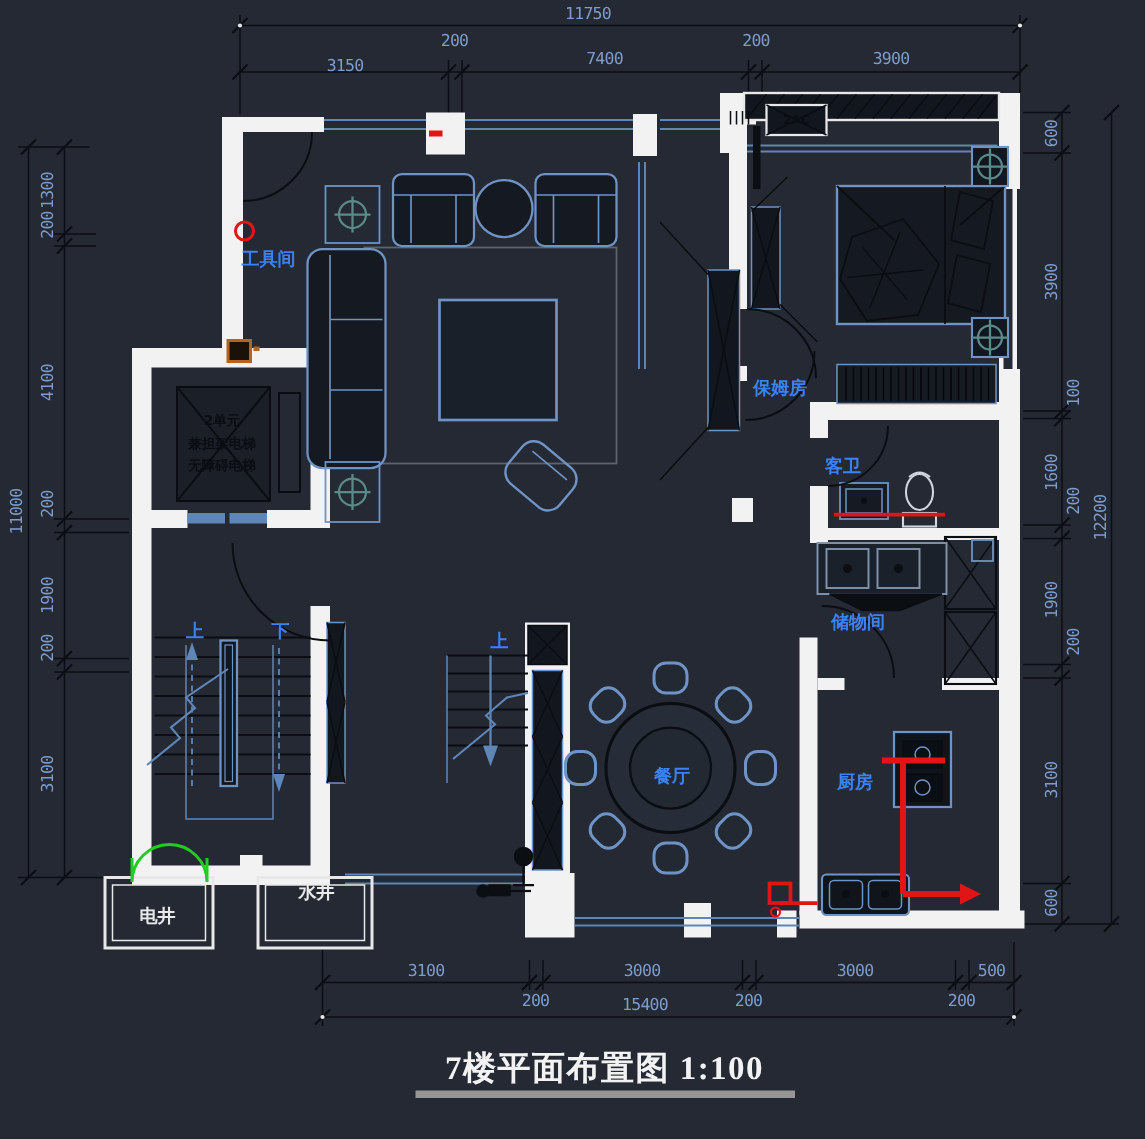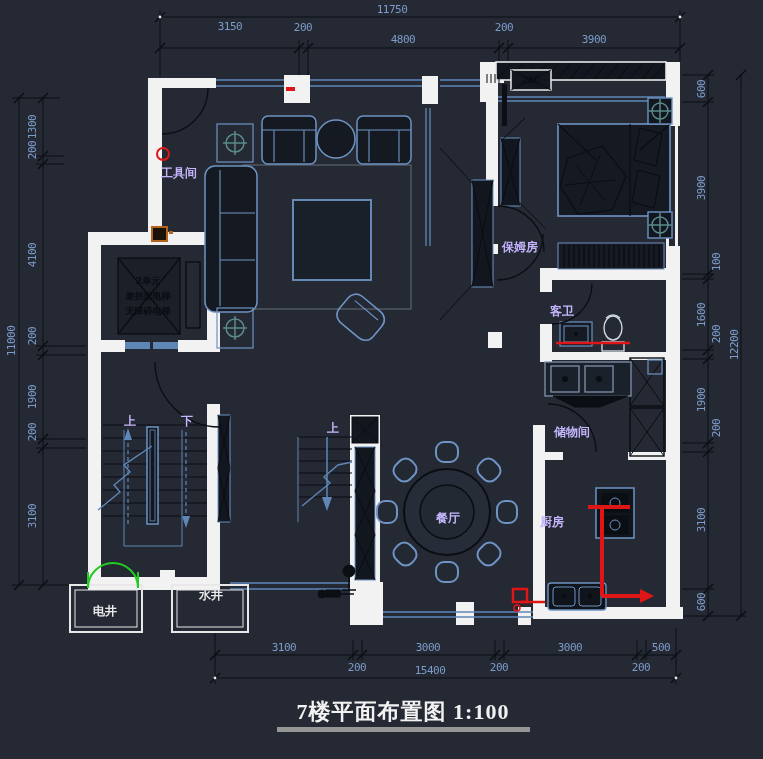--- a/index.html
+++ b/index.html
@@ -2,21 +2,21 @@
 <html><head>
 <meta charset="utf-8">
 <style>
   html,body{margin:0;padding:0;background:#1c2027;}
   .canvas{position:relative;width:763px;height:759px;background:#242933;overflow:hidden;
           font-family:"DejaVu Sans",sans-serif;padding-left:44px;}
   .canvas svg{position:absolute;left:0;top:0;}
   .dim{position:absolute;font:11px "DejaVu Sans Mono",monospace;color:#7d9ccb;
        transform:translate(-50%,-50%);white-space:nowrap;letter-spacing:-0.5px;}
   .dim.v{transform:translate(-50%,-50%) rotate(-90deg);}
-  .lbl{position:absolute;font:bold 12px "DejaVu Sans",sans-serif;color:#c4b5fd;
+  .lbl{position:absolute;font:bold 12px "DejaVu Sans",sans-serif;color:#3b82f6;
        transform:translate(-50%,-50%);white-space:nowrap;}
   .lbl.white{color:#e9e9e9;font-family:Liberation Mono, monospace;}
   .elev{position:absolute;font:bold 9px "DejaVu Sans",sans-serif;color:#0a0d12;
         transform:translate(-50%,-50%);white-space:nowrap;}
   .ac{position:absolute;font:bold 8px "DejaVu Sans",sans-serif;color:#0a0d12;
       transform:translate(-50%,-50%);}
   .title{position:absolute;font:bold 22px "Liberation Serif",serif;color:#f2f2f2;
          transform:translate(-50%,-50%);white-space:nowrap;letter-spacing:1px;}
   .title-bar{position:absolute;left:277px;top:727px;width:253px;height:5px;background:#969696;}
 </style>
@@ -282,23 +282,23 @@
   <g stroke="#22cc22" stroke-width="2" fill="none">
     <path d="M88,588 A25,25 0 0 1 113,563 A25,25 0 0 1 138,588 M88,588 V572 M138,588 V572"></path>
   </g>
   <g>
     <rect x="152" y="227" width="15" height="14" fill="#1a1209" stroke="#b4641e" stroke-width="2"></rect>
     <rect x="169" y="231" width="4" height="3" fill="#b4641e"></rect>
   </g>
 </svg>
 
   <span class="dim" style="left:392px;top:9px">11750</span>
-  <span class="dim" style="left:230px;top:26px">3150</span>
+  <span class="dim" style="left:230px;top:44px">3150</span>
   <span class="dim" style="left:303px;top:27px">200</span>
-  <span class="dim" style="left:403px;top:39px">4800</span>
+  <span class="dim" style="left:403px;top:39px">7400</span>
   <span class="dim" style="left:504px;top:27px">200</span>
   <span class="dim" style="left:594px;top:39px">3900</span>
 
   <span class="dim v" style="left:11px;top:341px">11000</span>
   <span class="dim v" style="left:32px;top:127px">1300</span>
   <span class="dim v" style="left:32px;top:150px">200</span>
   <span class="dim v" style="left:32px;top:255px">4100</span>
   <span class="dim v" style="left:32px;top:336px">200</span>
   <span class="dim v" style="left:32px;top:397px">1900</span>
   <span class="dim v" style="left:32px;top:432px">200</span>
@@ -318,25 +318,25 @@
   <span class="dim" style="left:430px;top:670px">15400</span>
   <span class="dim" style="left:284px;top:647px">3100</span>
   <span class="dim" style="left:357px;top:667px">200</span>
   <span class="dim" style="left:428px;top:647px">3000</span>
   <span class="dim" style="left:499px;top:667px">200</span>
   <span class="dim" style="left:570px;top:647px">3000</span>
   <span class="dim" style="left:641px;top:667px">200</span>
   <span class="dim" style="left:661px;top:647px">500</span>
 
   <span class="lbl" style="left:179px;top:173px">工具间</span>
-  <span class="lbl" style="left:520px;top:247px">保姆房</span>
+  <span class="lbl" style="left:520px;top:259px">保姆房</span>
   <span class="lbl" style="left:562px;top:311px">客卫</span>
-  <span class="lbl" style="left:572px;top:432px">储物间</span>
+  <span class="lbl" style="left:572px;top:415px">储物间</span>
   <span class="lbl" style="left:448px;top:518px">餐厅</span>
-  <span class="lbl" style="left:552px;top:522px">厨房</span>
+  <span class="lbl" style="left:570px;top:522px">厨房</span>
   <span class="lbl white" style="left:105px;top:611px">电井</span>
   <span class="lbl white" style="left:211px;top:595px">水井</span>
 
   <span class="lbl" style="left:130px;top:421px">上</span>
   <span class="lbl" style="left:187px;top:421px">下</span>
   <span class="lbl" style="left:333px;top:428px">上</span>
   <span class="ac" style="left:531px;top:80px">2AC</span>
 
   <span class="elev" style="left:148px;top:281px">2单元</span>
   <span class="elev" style="left:148px;top:296px">兼担架电梯</span>

